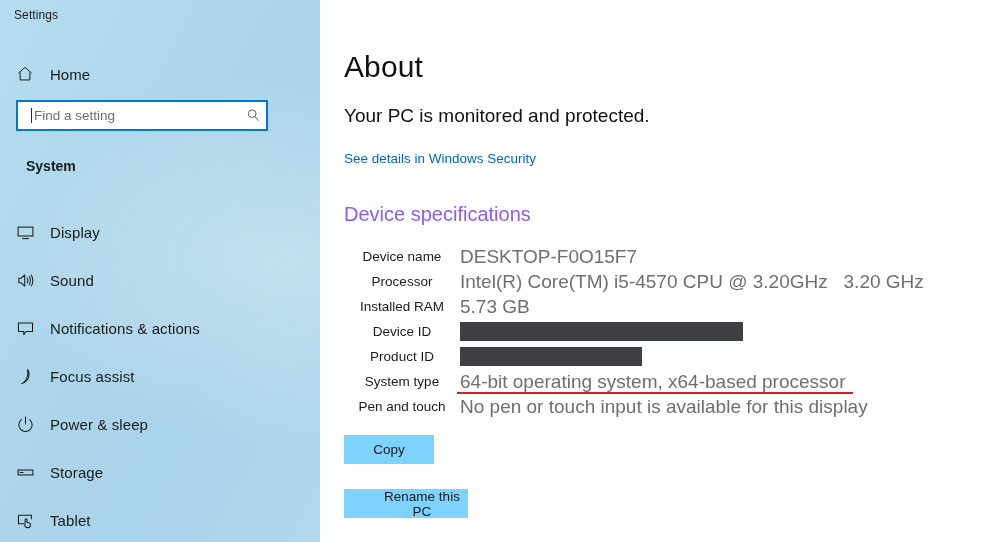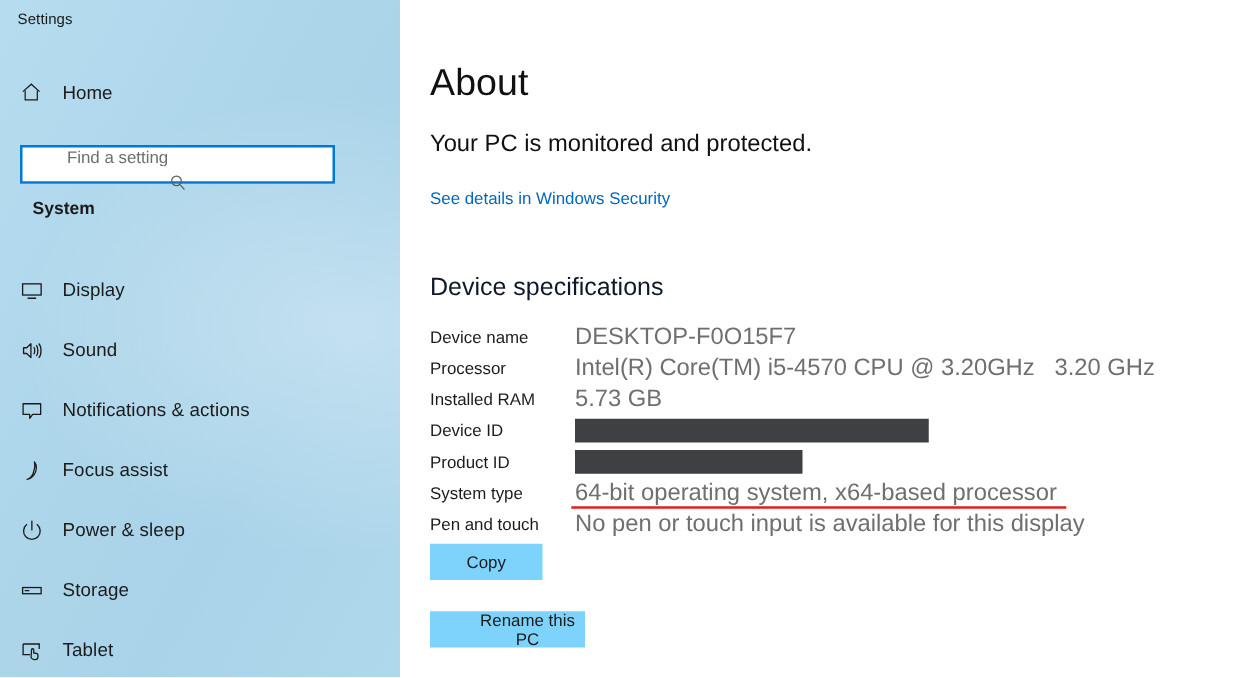--- a/index.html
+++ b/index.html
@@ -60,29 +60,28 @@
     justify-content: center;
   }
   .home-label {
     font-size: 15px;
     color: #1b1b1b;
   }
 
   .search-wrap {
     position: absolute;
     left: 16px;
-    top: 116px;
+    top: 100px;
     width: 252px;
     height: 31px;
     box-sizing: border-box;
     background: #ffffff;
     border: 2px solid #0078d7;
     display: flex;
     align-items: center;
-    flex-direction: column;
   }
   .search-caret {
     width: 1px;
     height: 15px;
     background: #2b2b2b;
     margin-left: 13px;
     margin-right: 2px;
   }
   .search-input {
     flex: 1 1 auto;
@@ -174,29 +173,29 @@
     color: #0067c0;
     text-decoration: none;
     cursor: pointer;
   }
 
   .section-head {
     position: absolute;
     left: 24px;
     top: 203px;
     font-size: 20px;
-    color: #0f172a;
-    margin-top: 16px;
+    color: #8b5cf6;
   }
 
   .specs {
     position: absolute;
     left: 24px;
-    top: 257px;
+    top: 244px;
     width: 640px;
+    text-align: center;
   }
   .spec-row {
     position: relative;
     height: 25px;
     display: flex;
     align-items: center;
   }
   .spec-label {
     flex: 0 0 116px;
     font-size: 13.5px;

